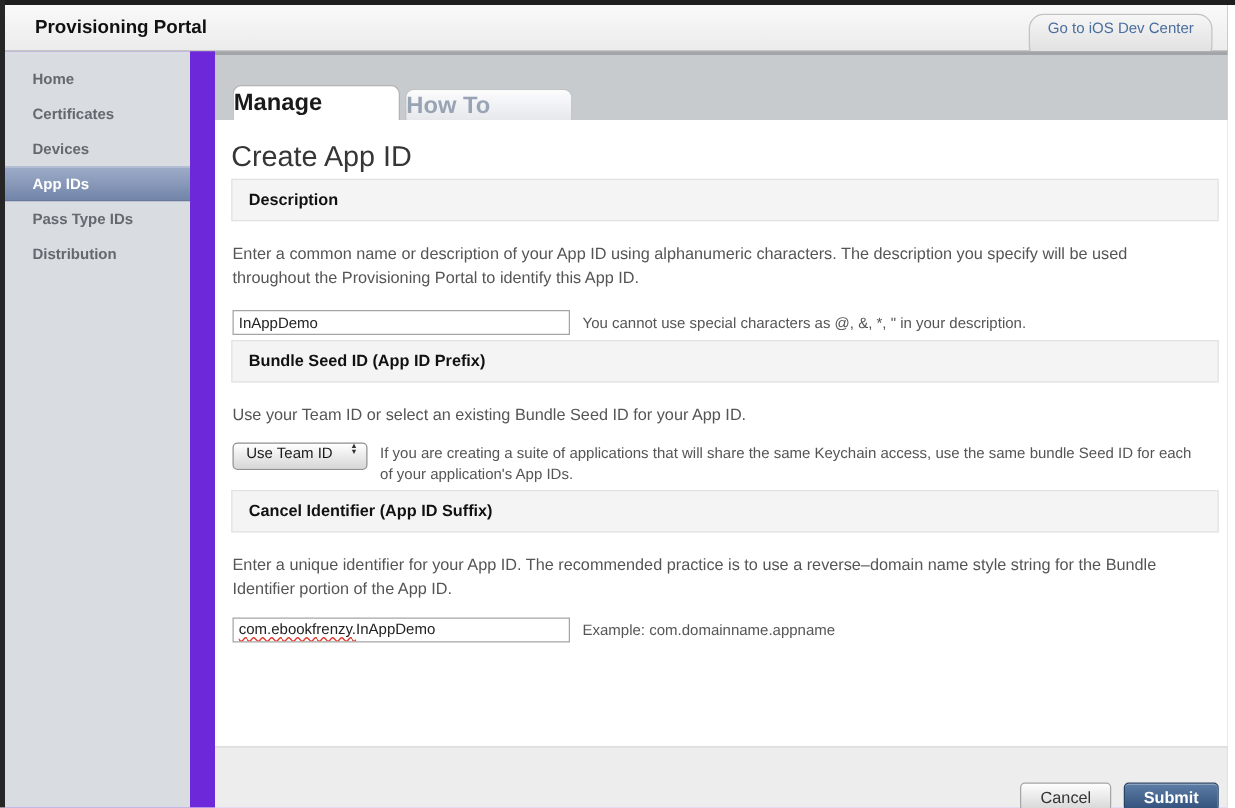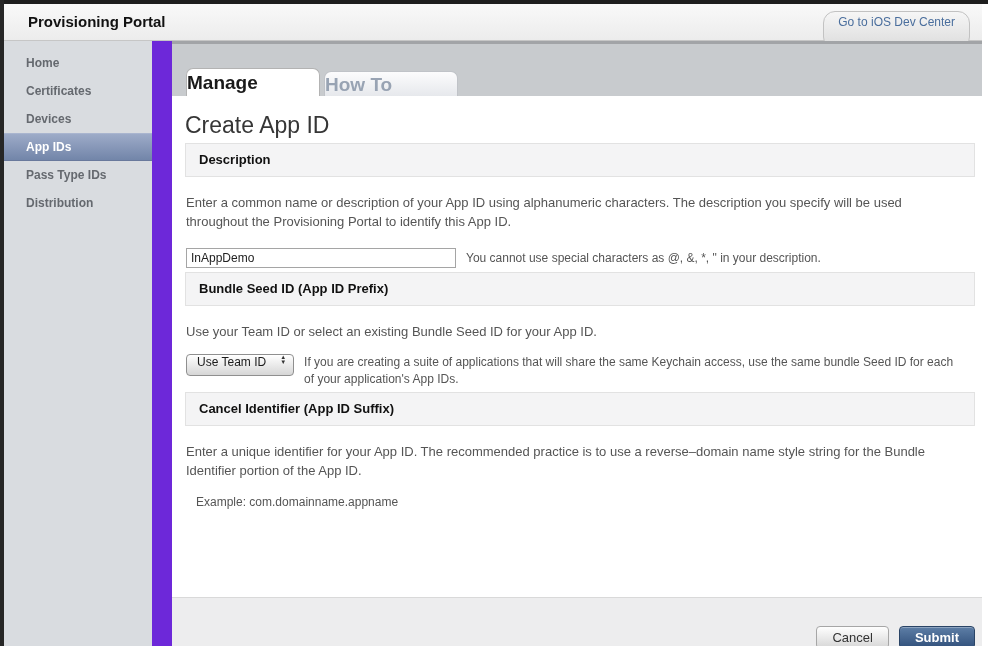--- a/index.html
+++ b/index.html
@@ -206,20 +206,21 @@
               <span>▲</span>
               <span>▼</span>
             </span>
         </div>
         <div class="hint wide">If you are creating a suite of applications that will share the same Keychain access, use the same bundle Seed ID for each of your application's App IDs.</div>
       </div>
 
       <div class="section-bar">Cancel Identifier (App ID Suffix)</div>
       <div class="para">Enter a unique identifier for your App ID. The recommended practice is to use a reverse–domain name style string for the Bundle Identifier portion of the App ID.</div>
       <div class="field-row" style="margin-top:14px;">
+        <div class="fake-input" role="textbox"><span class="misspelled">com.ebookfrenzy.</span><span>InAppDemo</span></div>
         <div class="hint">Example: com.domainname.appname</div>
       </div>
     </div>
 
     <div class="footer">
       <div class="btns">
         <div class="btn cancel">Cancel</div>
         <div class="btn submit">Submit</div>
       </div>
     </div>

